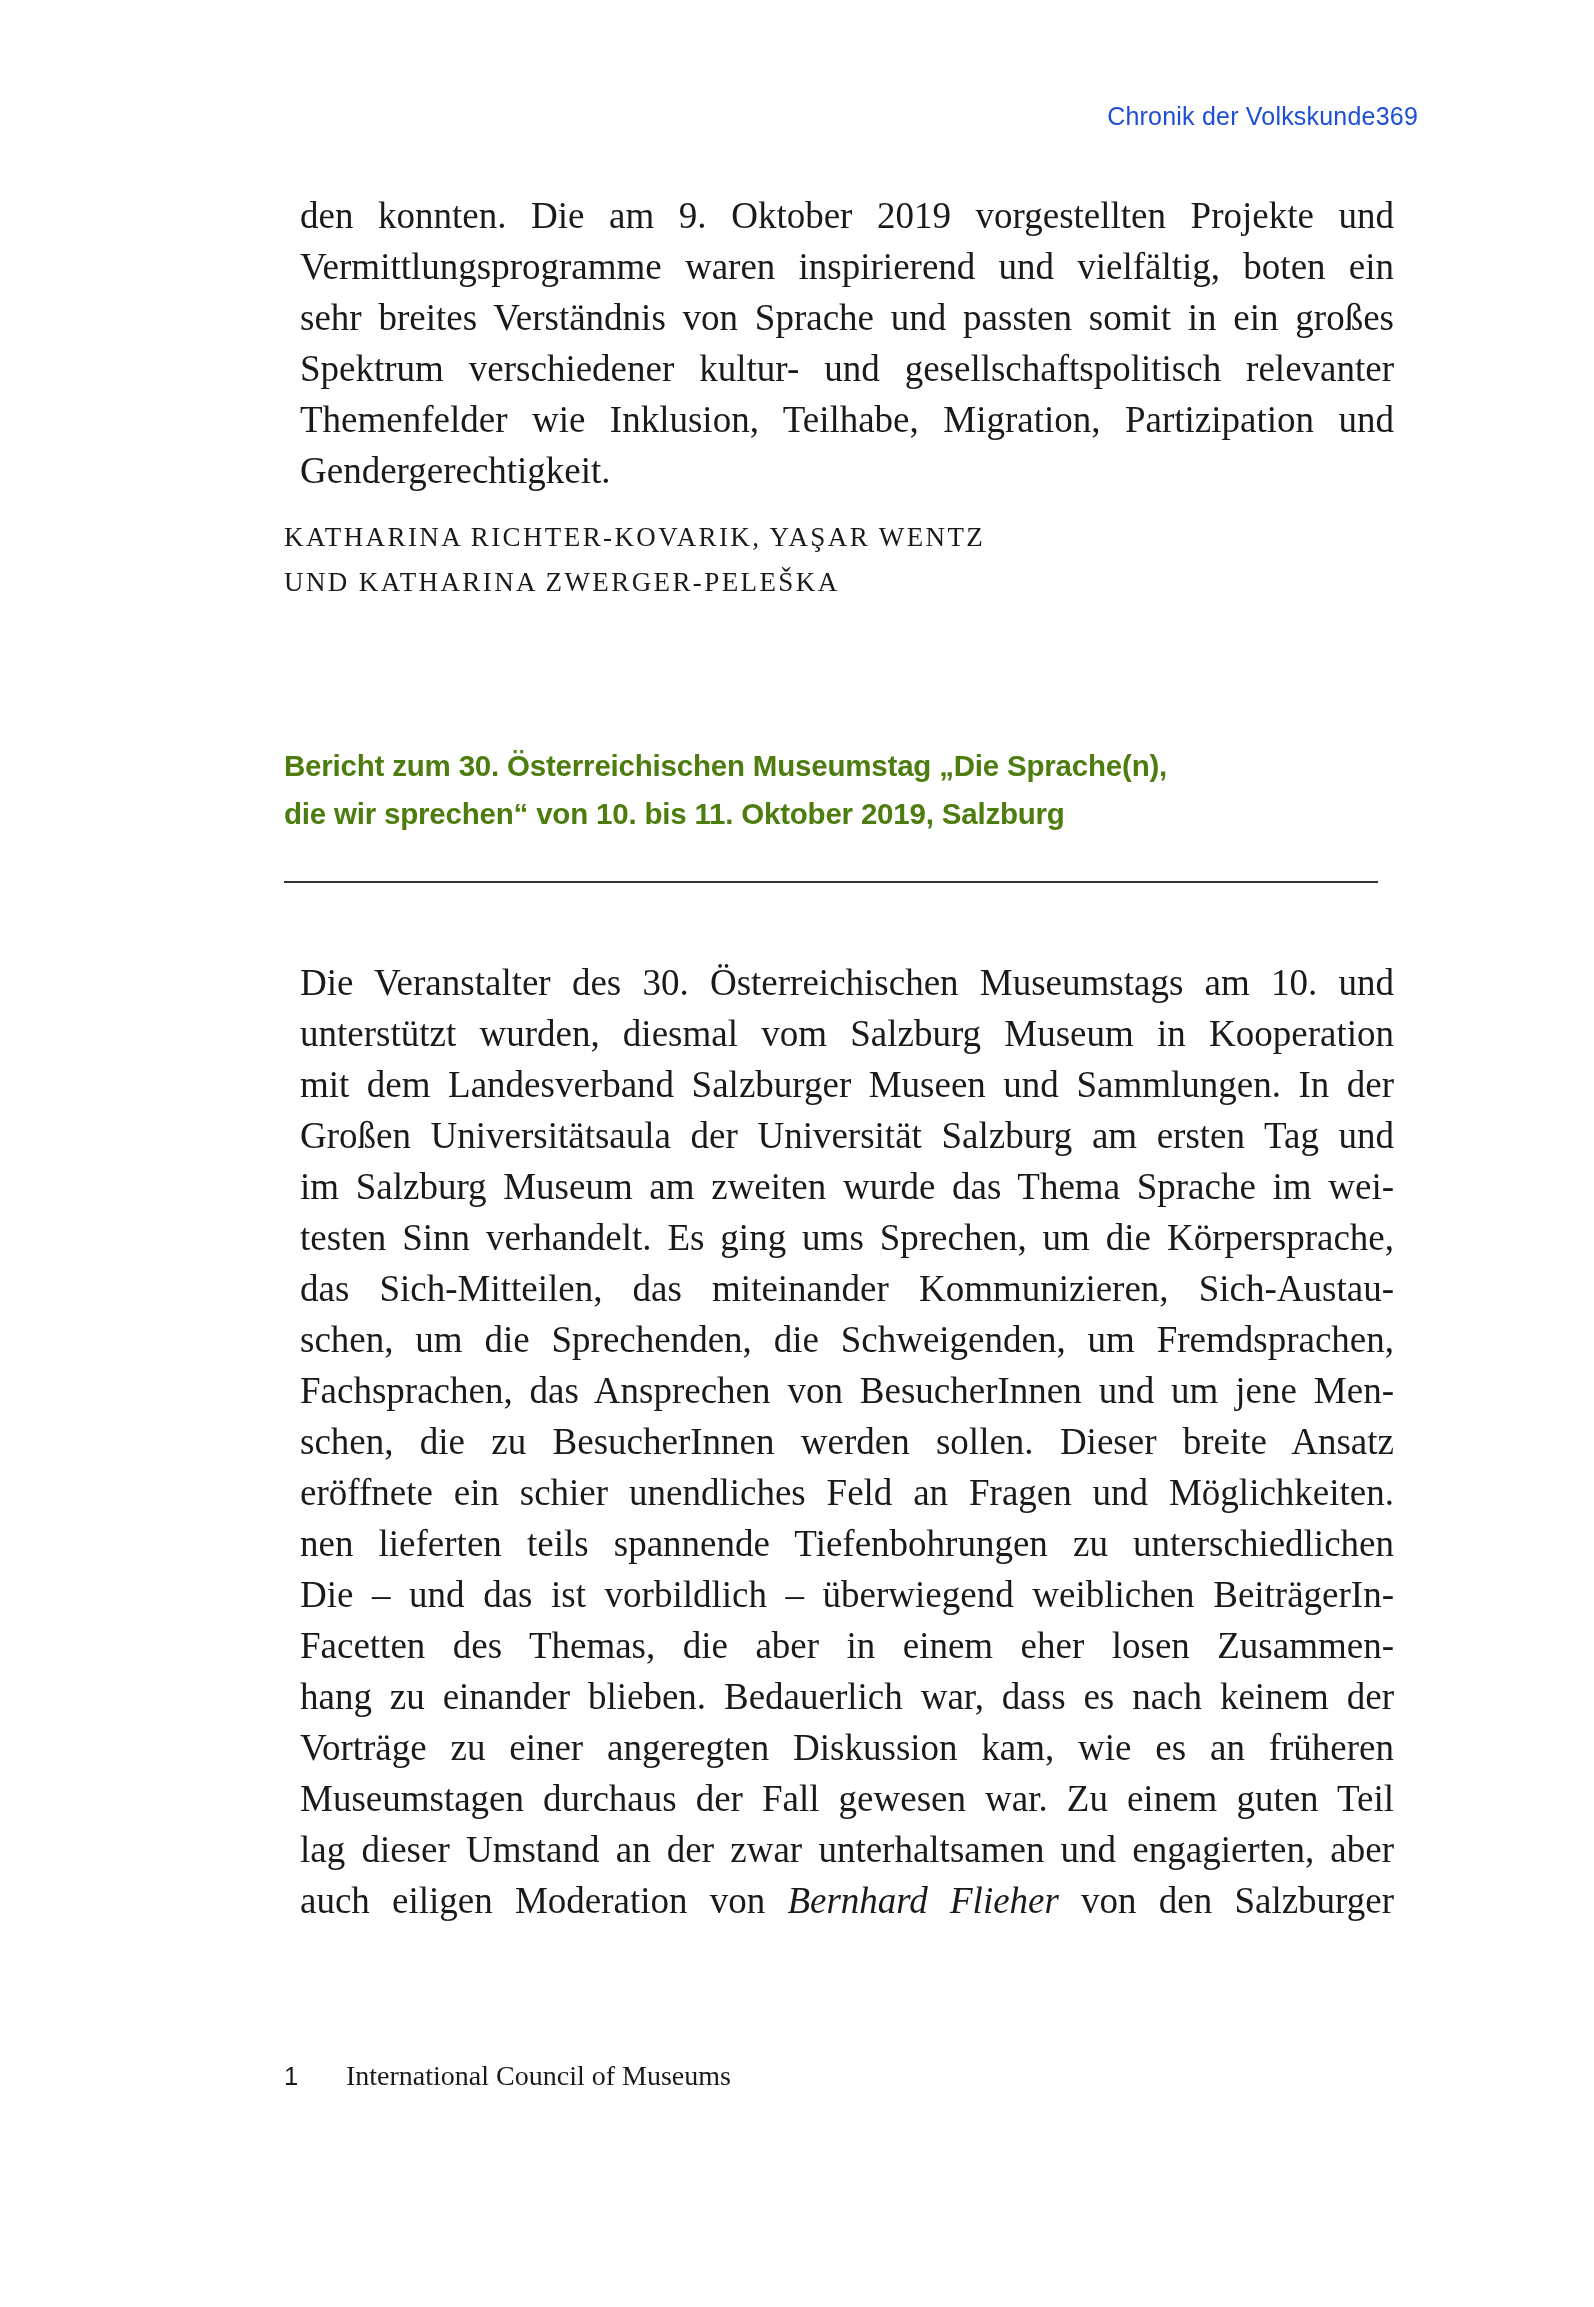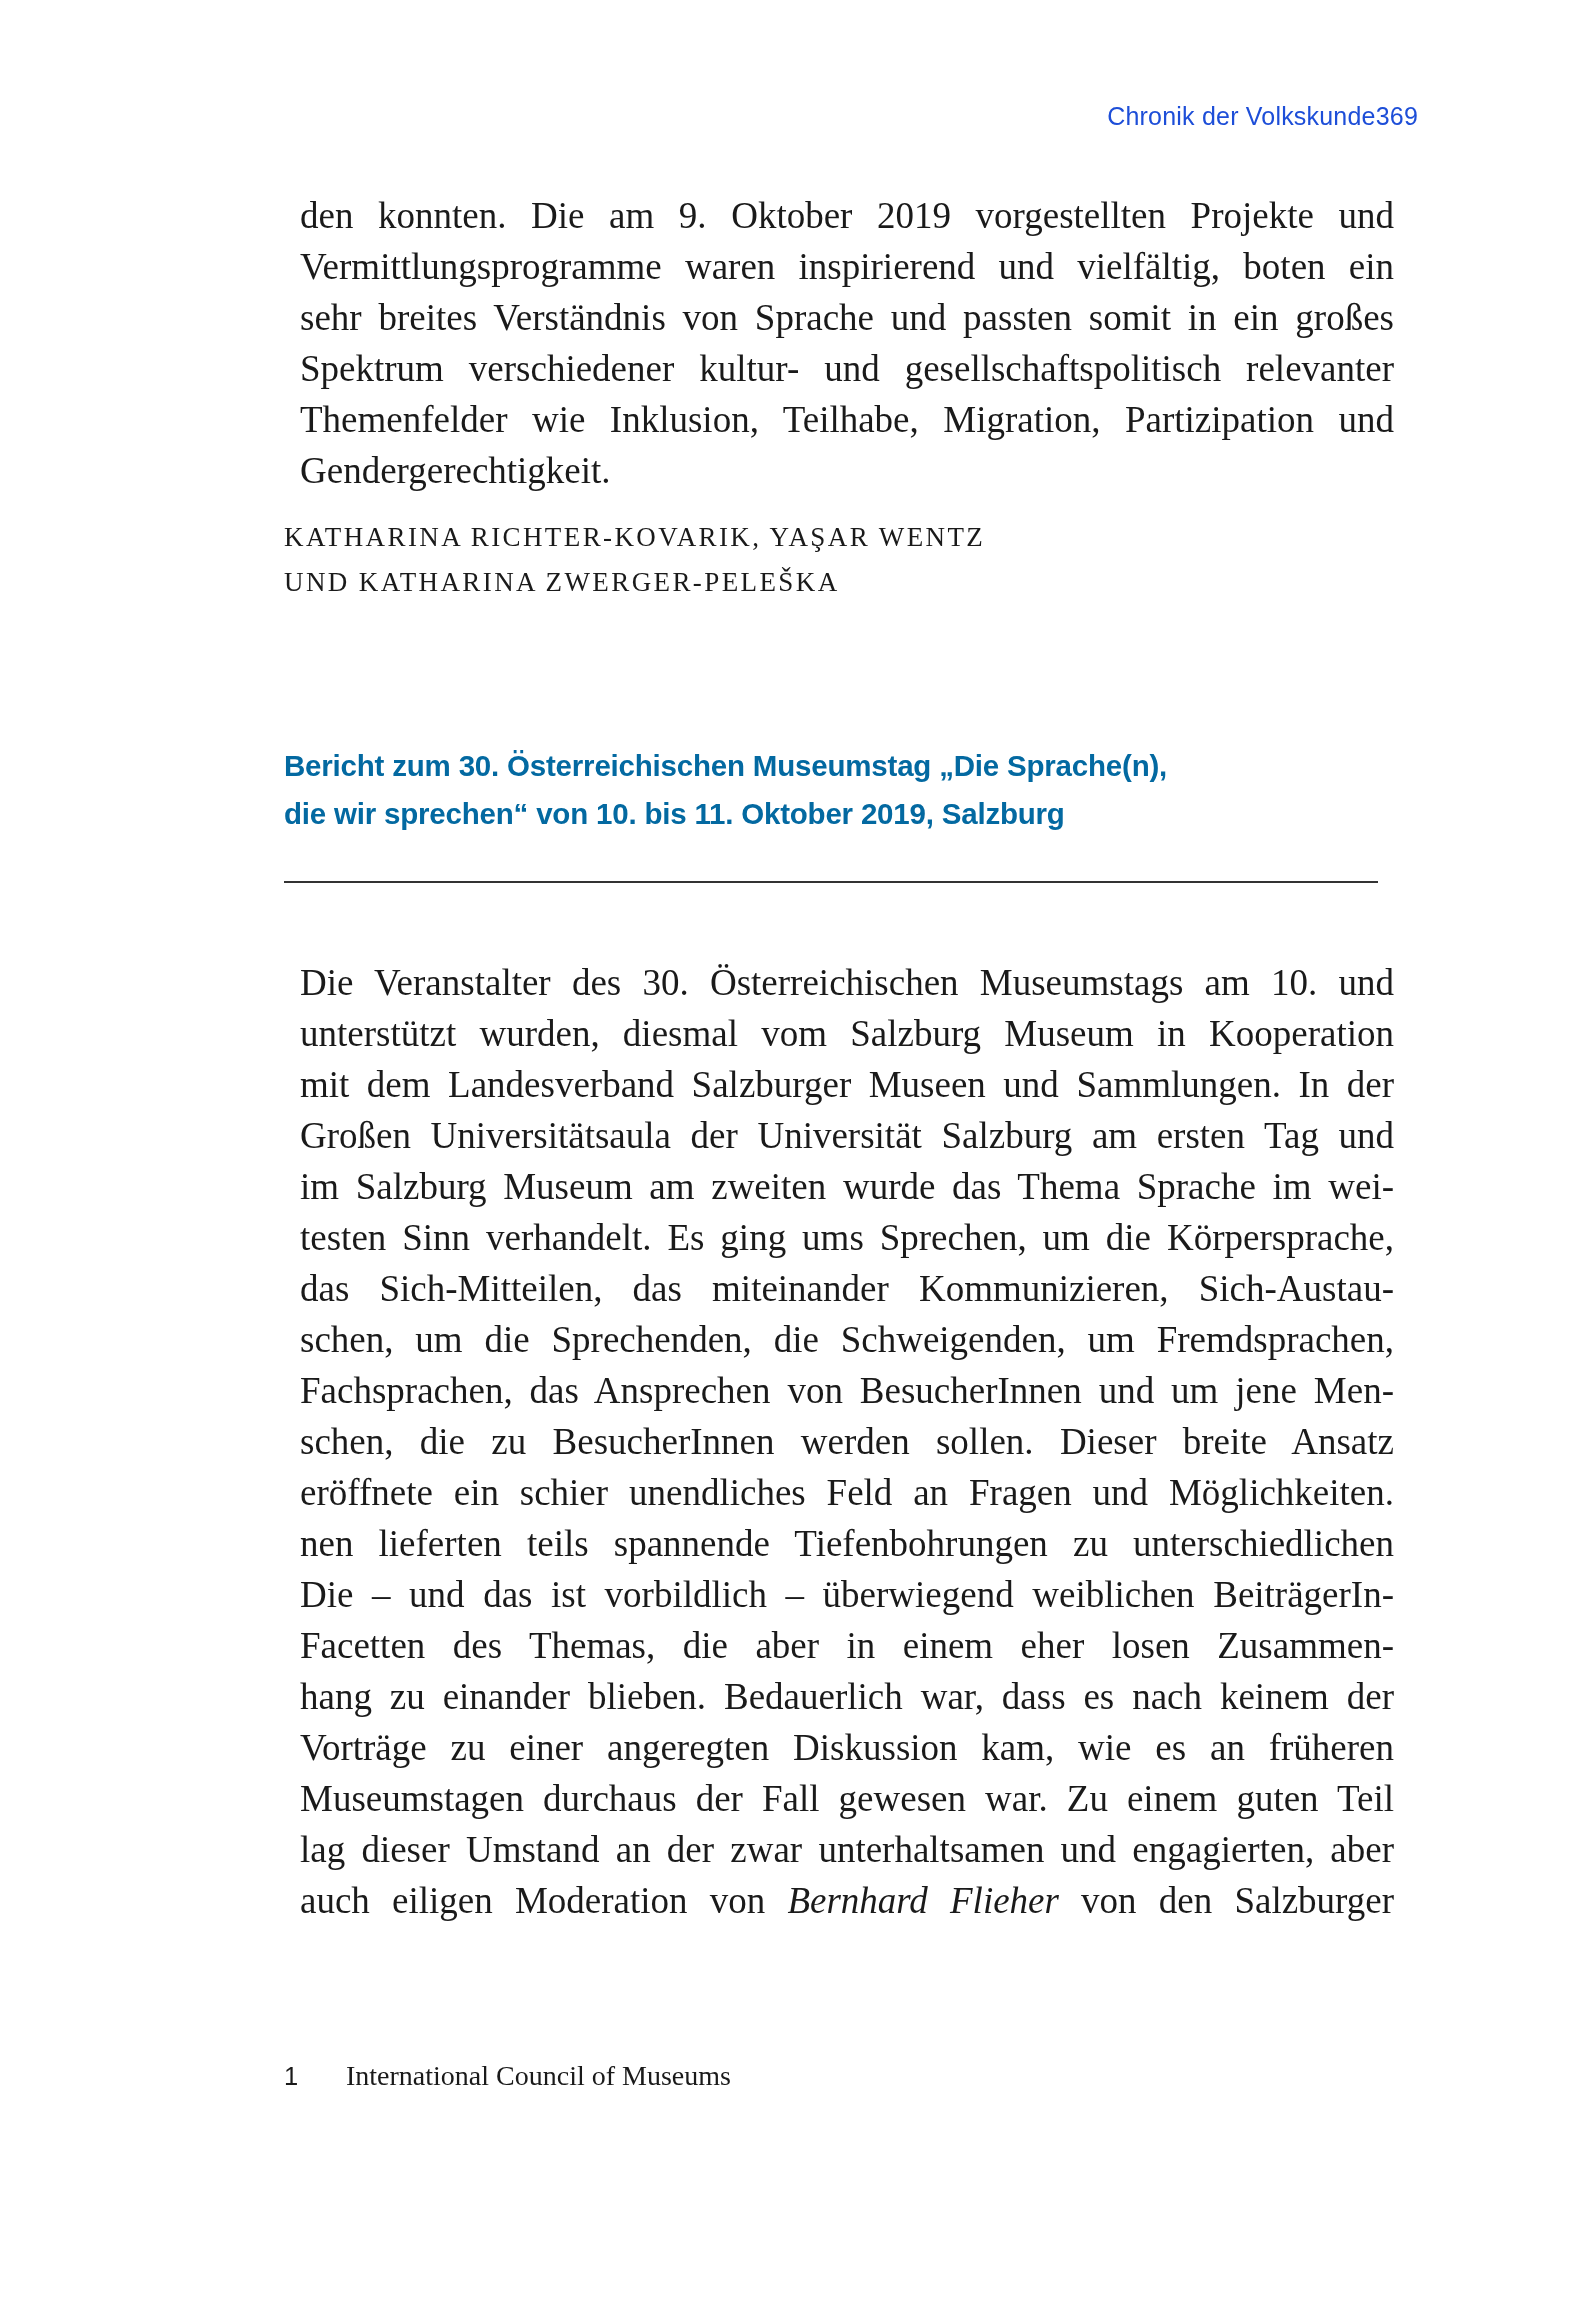--- a/index.html
+++ b/index.html
@@ -72,21 +72,21 @@
     }
     .section-title {
       position: absolute;
       top: 742px;
       left: 0;
       width: 1094px;
       font-family: "Liberation Sans", sans-serif;
       font-weight: bold;
       font-size: 29.5px;
       line-height: 48px;
-      color: #0369a1;
+      color: #4d7c0f;
       letter-spacing: -0.2px;
     }
     .rule {
       position: absolute;
       top: 881px;
       left: 0;
       width: 1094px;
       height: 2.4px;
       background: #333;
     }

